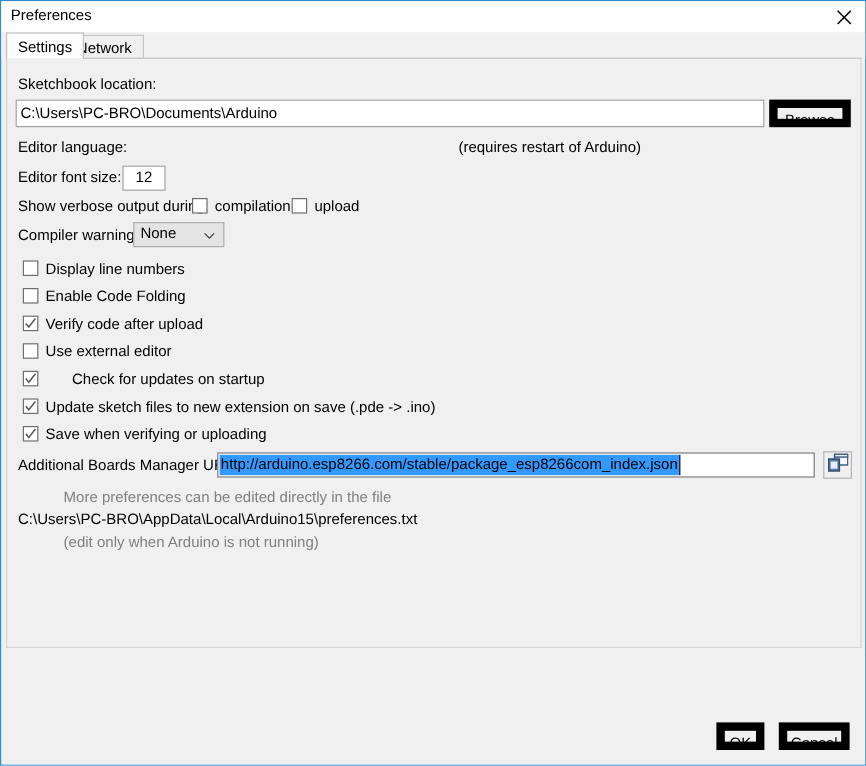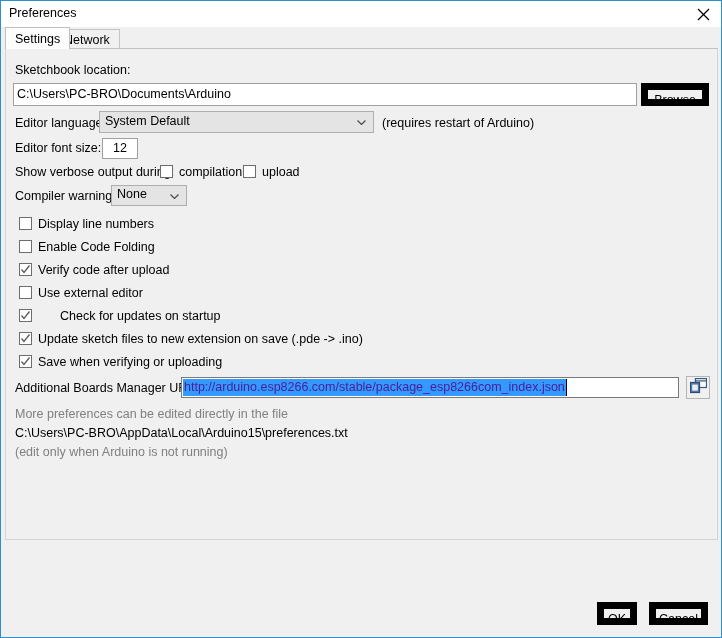--- a/index.html
+++ b/index.html
@@ -106,20 +106,21 @@
 
   
   .lbl {
     position: absolute;
     font-size: 12.5px;
     color: #000;
     white-space: nowrap;
   }
   .lbl-dim {
     color: #808080;
+    margin-left: 38px;
   }
 
   .textfield {
     position: absolute;
     box-sizing: border-box;
     background: #ffffff;
     border: 1px solid #a0a0a0;
     font-family: "Liberation Sans", sans-serif;
     font-size: 12.5px;
     color: #000;
@@ -212,21 +213,21 @@
     cursor: text;
   }
   #url-selected {
     position: absolute;
     left: 1px;
     top: 1px;
     height: 17px;
     line-height: 17px;
     padding: 0 1px;
     background: #3399ff;
-    color: #4c1d95;
+    color: #000000;
     font-size: 12.5px;
     white-space: nowrap;
   }
   #url-caret {
     position: absolute;
     top: 1px;
     height: 17px;
     width: 1px;
     background: #000;
   }
@@ -299,28 +300,20 @@
   <div id="panel"></div>
 
   <div class="lbl" style="left:14px; top:62px;">Sketchbook location:</div>
 
   <div class="textfield" style="left:12px; top:82px; width:624px; height:23px; line-height:21px;">C:\Users\PC-BRO\Documents\Arduino</div>
 
   <div class="btn" style="left:640px; top:82px; width:68px; height:23px; line-height:21px;">Browse</div>
 
   <div class="lbl" style="left:14px; top:115px;">Editor language:</div>
 
-  <div class="combo" style="left:98px; top:110px; width:275px; height:22px;">
-    <span class="combo-text">System Default</span>
-    <span class="chev">
-      <svg width="9" height="5" viewBox="0 0 9 5">
-        <polyline points="0.5,0.5 4.5,4.5 8.5,0.5" fill="none" stroke="#444" stroke-width="1.1"></polyline>
-      </svg>
-    </span>
-  </div>
 
   <div class="lbl" style="left:381px; top:115px;">(requires restart of Arduino)</div>
 
   <div class="lbl" style="left:14px; top:140px;">Editor font size:</div>
 
   <div class="textfield" style="left:101px; top:137px; width:36px; height:21px; line-height:19px;padding-left:10px;">12</div>
 
   <div class="lbl" style="left:14px; top:164px;">Show verbose output during:</div>
 
   <div class="cb-row" style="left:159px; top:162px;">

